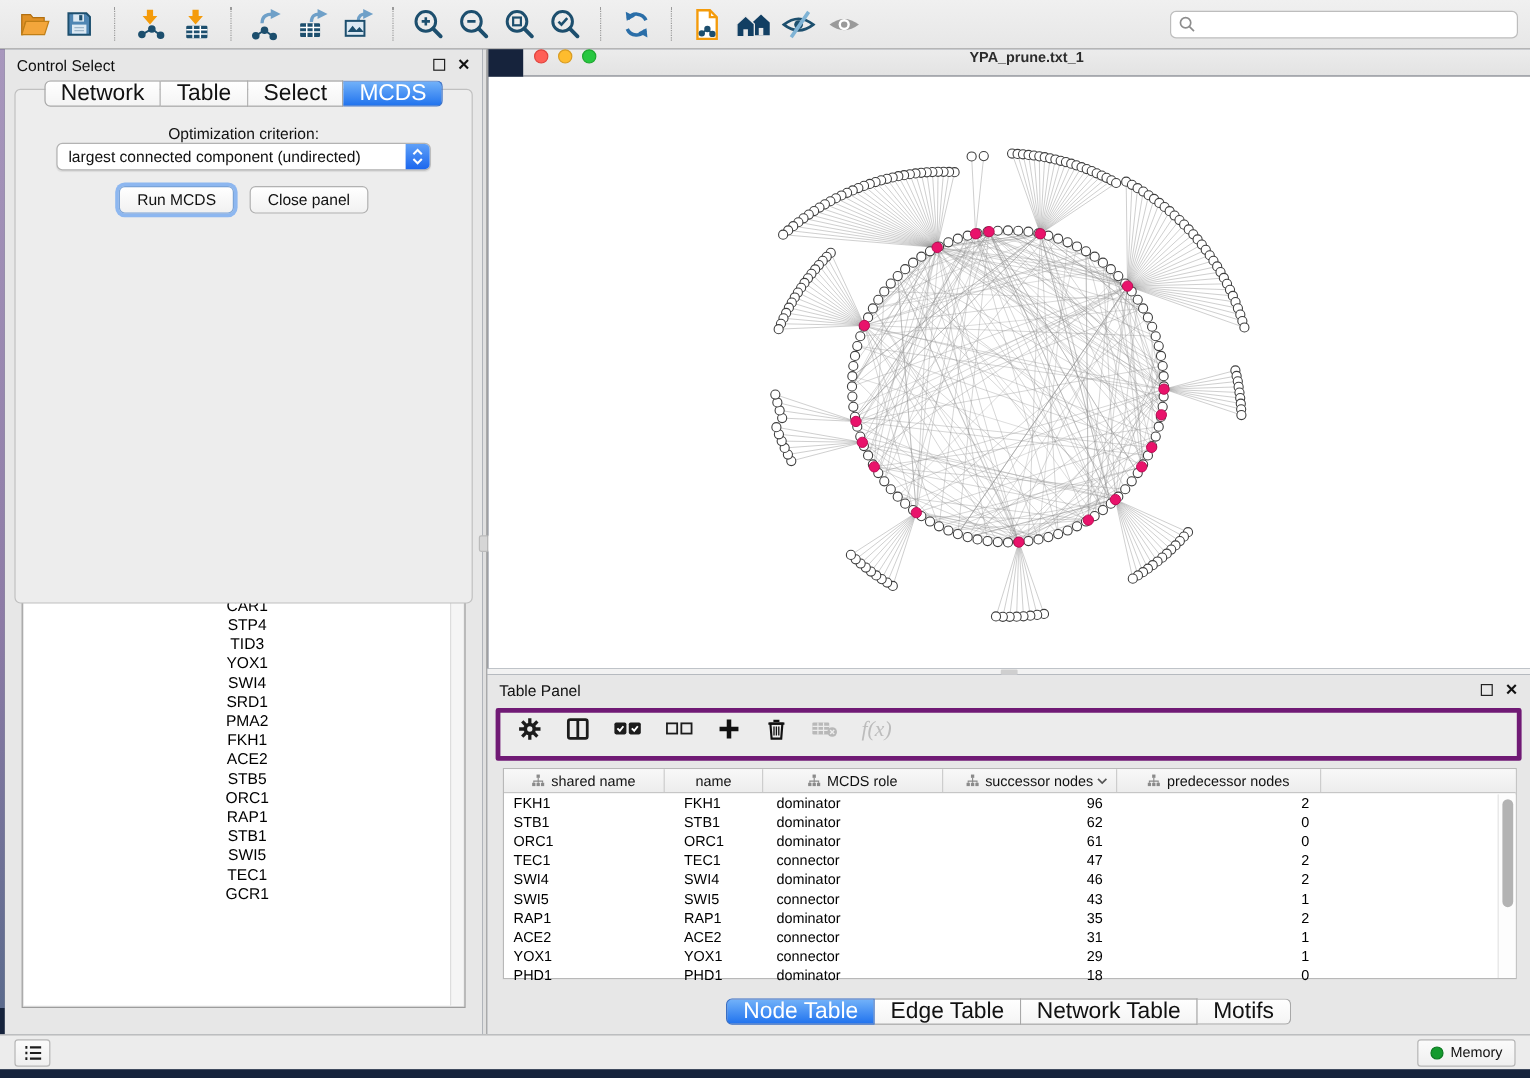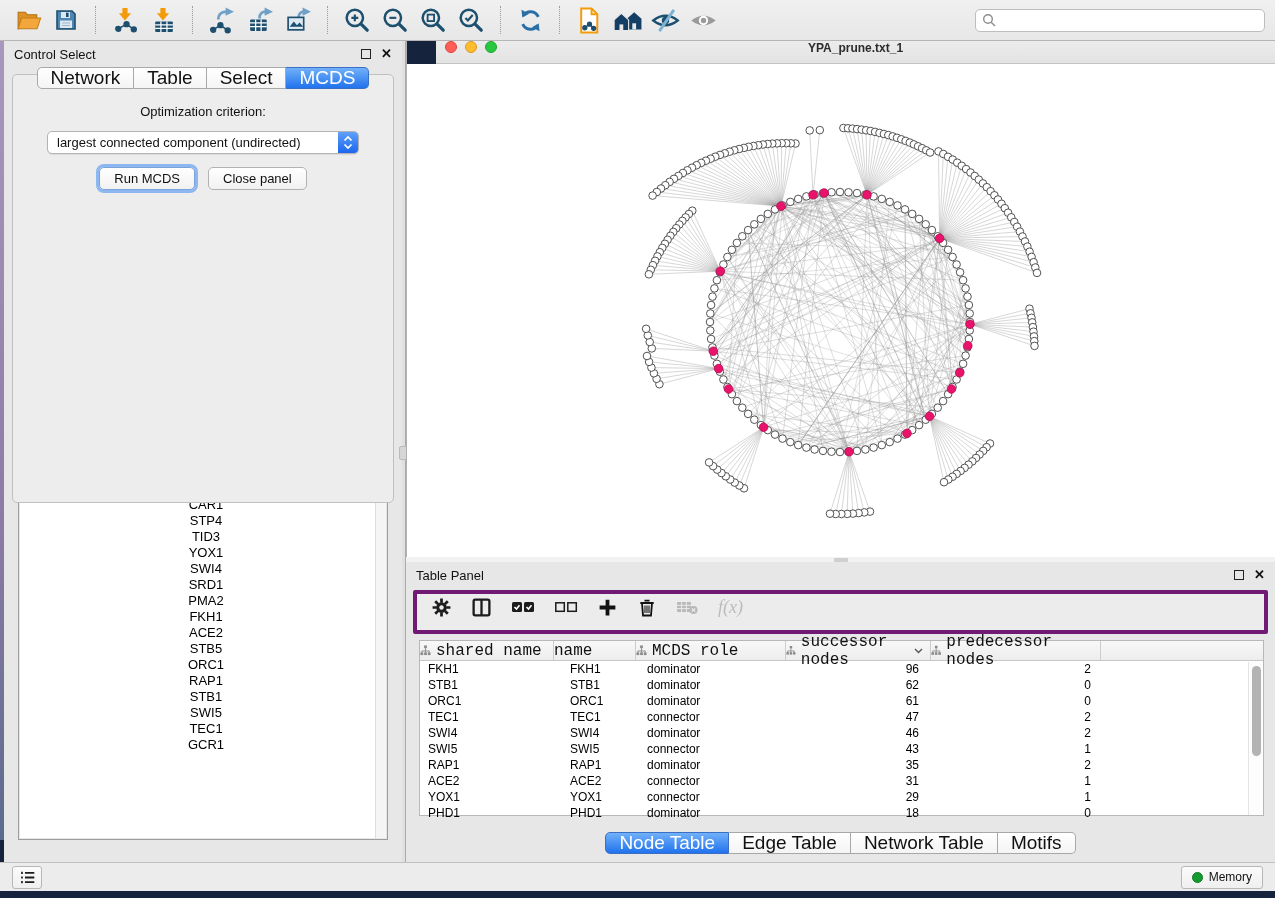--- a/index.html
+++ b/index.html
@@ -33,21 +33,21 @@
   .seg { display:flex; justify-content:center; position:relative; z-index:2; }
   .seg .segbtn { height:22px; padding:0 13px; font-size:19px; color:#111; background:linear-gradient(#ffffff,#f4f4f4);
     border:1px solid #a8a8a8; border-left:none; display:flex; align-items:center; }
   .seg .segbtn:first-child { border-left:1px solid #a8a8a8; border-radius:5px 0 0 5px; }
   .seg .segbtn:last-child { border-radius:0 5px 5px 0; }
   .seg .segbtn.active { background:linear-gradient(#71b1f9,#2173ee); color:#fff; border-color:#3a6fc4; }
 
   .cp-inner { position:absolute; left:8px; right:8px; top:33px; height:429px; background:#ededed;
     border:1px solid #c0c0c0; border-radius:5px; z-index:1; }
   .opt-label { text-align:center; font-size:13px; color:#111; margin-top:29px; }
-  .popup { margin:12px auto 0; width:312px; height:23px; background:#fff; border:1px solid #b3b3b3; border-radius:5px;
+  .popup { margin:0 auto 0; width:312px; height:23px; background:#fff; border:1px solid #b3b3b3; border-radius:5px;
     display:flex; align-items:center; font-size:13px; color:#111; padding-left:9px; box-shadow:0 1px 1px rgba(0,0,0,.08); }
   .popup .stepper { margin-left:auto; width:20px; height:21px; border-radius:0 4px 4px 0;
     background:linear-gradient(#5fa0f8,#1c67ee); display:flex; flex-direction:column; align-items:center; justify-content:center; gap:1px; }
   .cp-buttons { display:flex; justify-content:center; gap:13px; margin-top:13px; }
   .btn { height:23px; padding:0 14px; font-size:13px; color:#111; background:linear-gradient(#ffffff,#f1f1f1);
     border:1px solid #b2b2b2; border-radius:5px; }
   .btn.focused { box-shadow:0 0 0 3px rgba(116,169,240,.8); border-color:#7aa4d9; }
 
   fieldset.mcds { position:absolute; left:14px; right:14px; top:425px; bottom:22px; border:1px solid #9d9d9d; background:transparent; }
   fieldset.mcds legend { font-size:13px; color:#111; margin-left:5px; padding:0 3px; }
@@ -72,22 +72,22 @@
 
   
   .table-panel { position:absolute; left:406px; top:562px; width:869px; height:300px; background:#e7e7e7; }
   .tp-toolbar { position:absolute; left:7px; right:7px; top:28px; height:44px; background:#ececec; border:4px solid #701a75;
     border-radius:2px; display:flex; padding:0 14px; gap:19px; }
   .tp-ico { display:flex; align-items:center; justify-content:center; height:26px; }
   .fx-label { font-family:"Liberation Serif",serif; font-style:italic; font-size:18px; color:#bcbcbc; }
 
   .table-box { position:absolute; left:13px; top:78px; width:845px; height:176px; background:#fff; border:1px solid #b8b8b8; }
   .thead { display:flex; height:20px; background:linear-gradient(#f8f8f8,#ededed); border-bottom:1px solid #c6c6c6; }
-  .th { position:relative; display:flex; align-items:center; justify-content:flex-start; gap:5px; font-size:16px; color:#111;
-    border-right:1px solid #cdcdcd;font-family:Liberation Mono, monospace; }
+  .th { position:relative; display:flex; align-items:center; justify-content:center; gap:5px; font-size:12px; color:#111;
+    border-right:1px solid #cdcdcd; }
   .th:last-child { border-right:none; }
   .sortchev { position:absolute; right:7px; top:7px; }
   .trow { display:flex; height:16px; }
   .cell { font-size:12px; color:#000; line-height:16px; white-space:nowrap; overflow:hidden; }
   .c0 { width:134px; padding-left:8px; }
   .c1 { width:82px; padding-left:16px; }
   .c2 { width:150px; padding-left:11px; }
   .c3 { width:145px; text-align:right; padding-right:12px; }
   .c4 { width:170px; text-align:right; padding-right:10px; }
   .w0{width:134px}.w1{width:82px}.w2{width:150px}.w3{width:145px}.w4{width:170px}.wf{flex:1}

